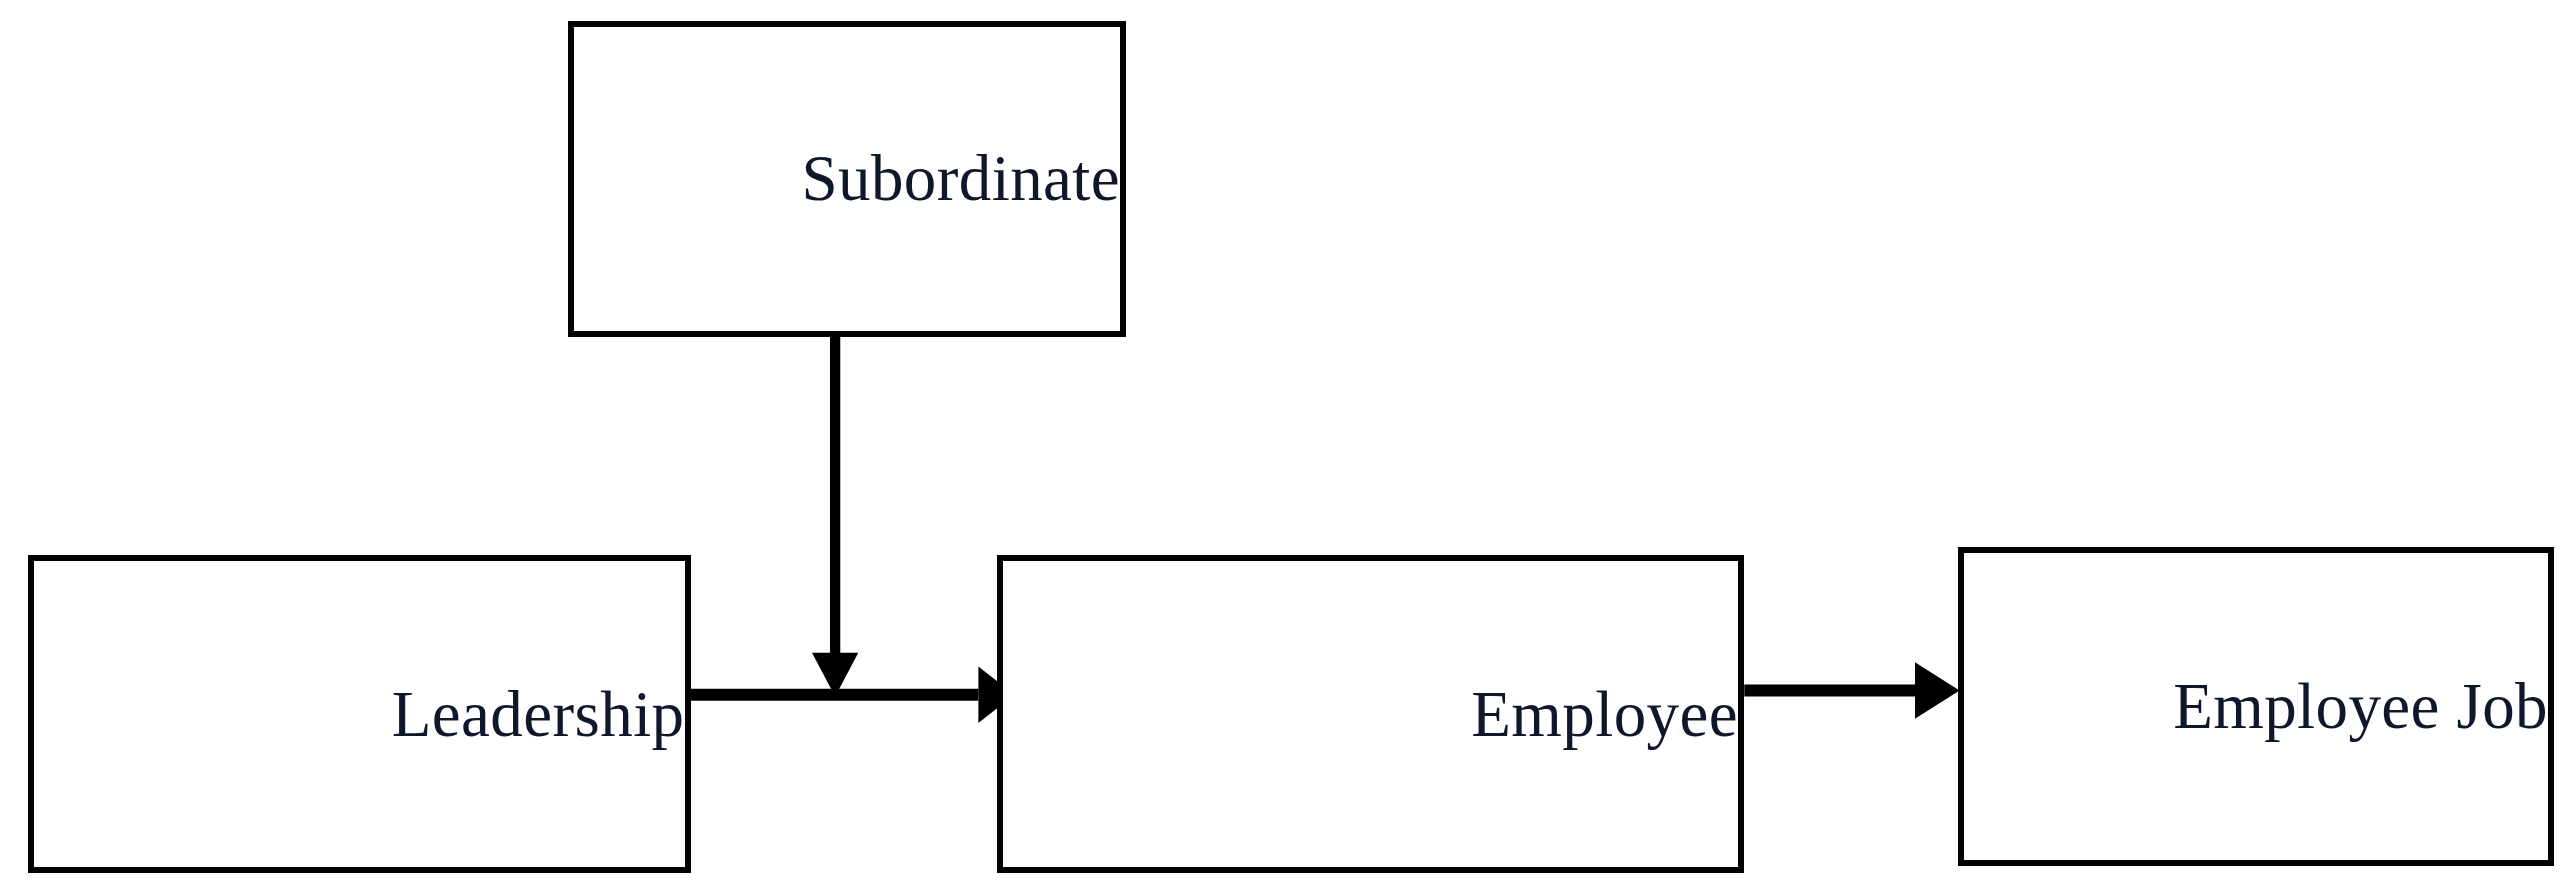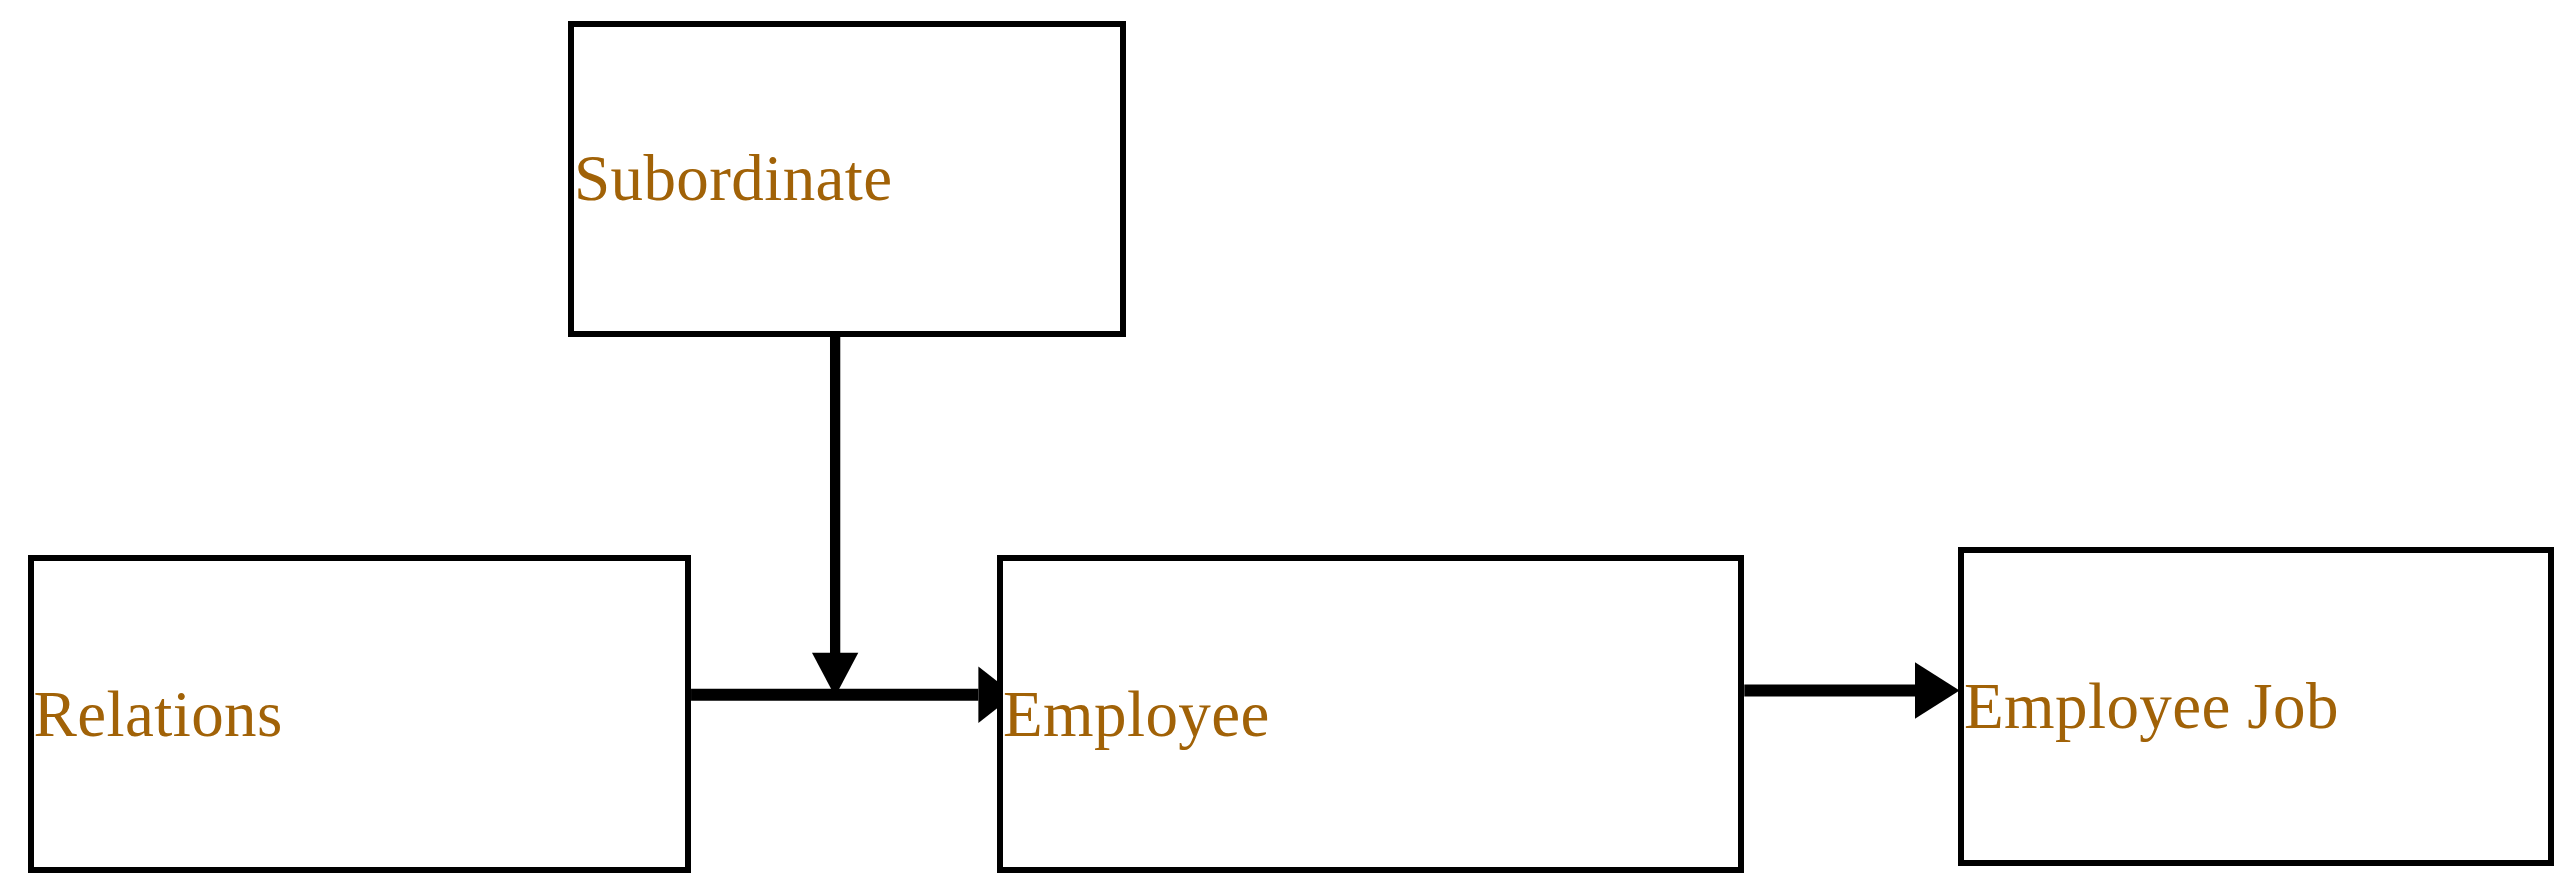--- a/index.html
+++ b/index.html
@@ -32,22 +32,22 @@
     background: #ffffff;
     border: 6px solid #000000;
     display: flex;
     flex-direction: column;
     align-items: center;
     justify-content: center;
   }
   .node-label-line {
     display: block;
     width: 100%;
-    text-align: left;
-    color: #a16207;
+    text-align: right;
+    color: #0f172a;
     font-family: "Liberation Serif", "DejaVu Serif", serif;
     font-size: 65px;
     line-height: 123px;
     font-weight: 400;
     letter-spacing: 0.4px;
     white-space: nowrap;
   }
   #box-subordinate-gender {
     left: 568px;
     top: 20.6px;
@@ -94,21 +94,21 @@
       <line x1="2033" y1="805" x2="2236" y2="805" stroke="#000000" stroke-width="14"></line>
       <polygon points="2232,772 2232,838 2284,805" fill="#000000"></polygon>
     </g>
   </svg>
 
   <div class="node-box" id="box-subordinate-gender">
     <span class="node-label-line">Subordinate</span>
   </div>
 
   <div class="node-box" id="box-transformational-leadership">
-    <span class="node-label-line">Relations</span>
+    <span class="node-label-line">Leadership</span>
   </div>
 
   <div class="node-box" id="box-employee-relations-climate">
     <span class="node-label-line">Employee</span>
   </div>
 
   <div class="node-box" id="box-employee-job-satisfaction">
     <span class="node-label-line">Employee Job</span>
   </div>
 

